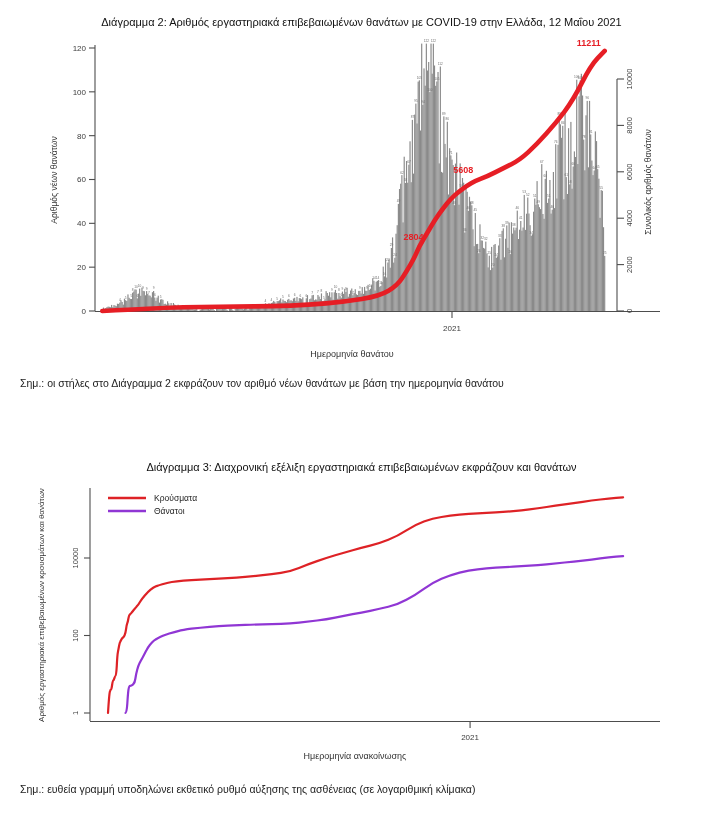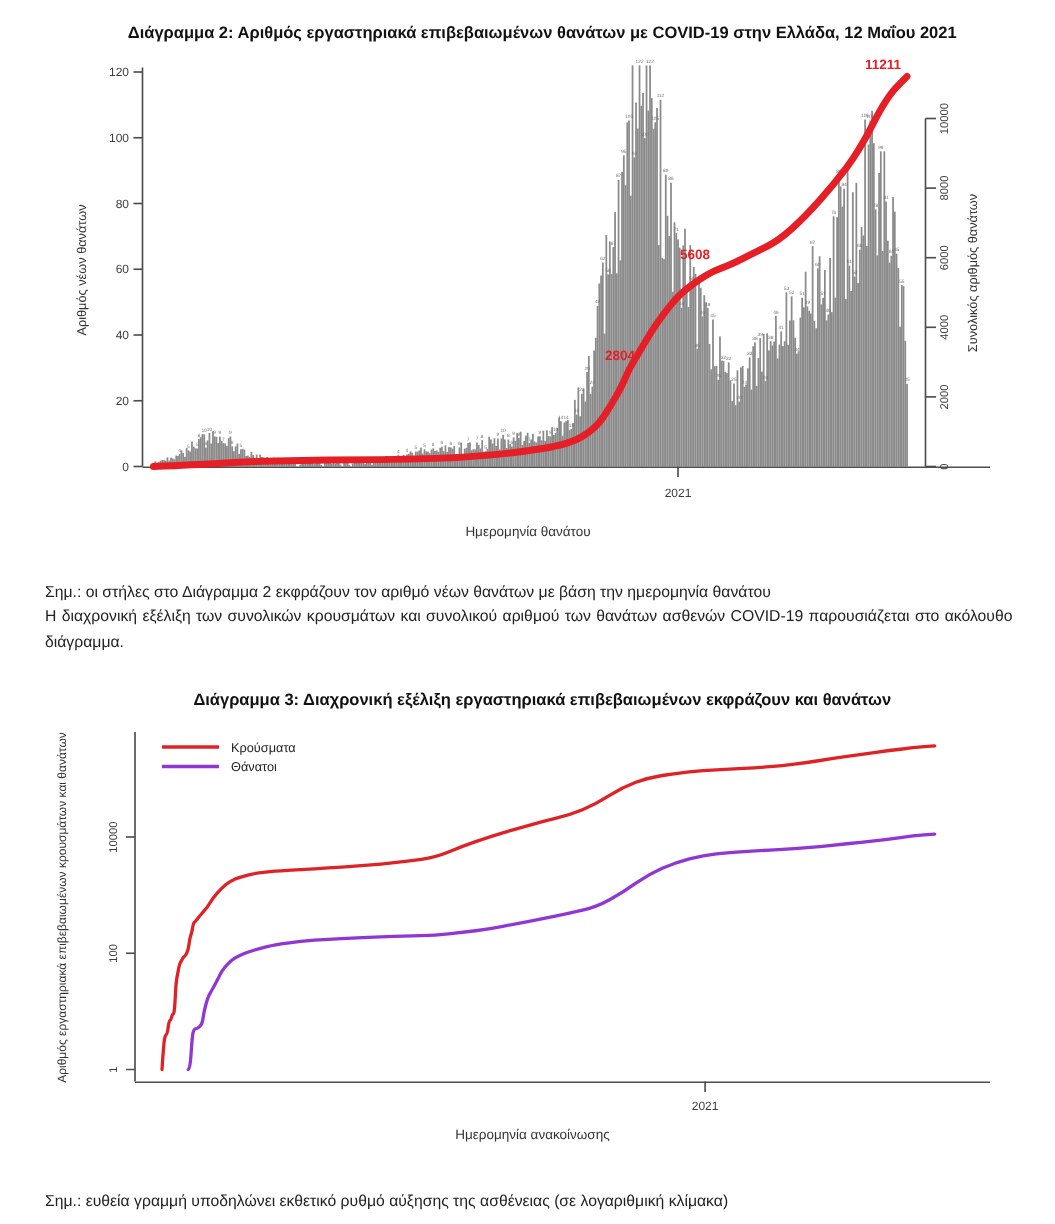--- a/index.html
+++ b/index.html
@@ -1,19 +1,19 @@
 <!DOCTYPE html>
 <html><head>
 <meta charset="utf-8">
 <style>
   html,body{margin:0;padding:0;background:#ffffff;}
   body{font-family:"Liberation Sans", sans-serif; color:#1f1f1f;}
   .page{position:relative;width:703px;height:816px;background:#fff;overflow:hidden;}
-  .fig-title{position:absolute;left:36px;right:16px;text-align:center;font-size:11px;font-weight:bold;color:#111;}
-  .note{position:absolute;left:30px;right:30px;font-size:10.5px;color:#222;margin-top:12px;}
+  .fig-title{position:absolute;left:36px;right:16px;text-align:center;font-size:11px;font-weight:normal;color:#111;}
+  .note{position:absolute;left:20px;right:30px;font-size:10.5px;color:#222;}
   .para{position:absolute;left:30px;width:645px;font-size:10.5px;color:#222;text-align:justify;line-height:1.62;}
   svg text{font-family:"Liberation Sans", sans-serif;}
   .figure{position:absolute;left:0;}
 </style>
 </head>
 <body>
 
 <div class="page">
 
   <div class="fig-title" style="top:16px;">Διάγραμμα 2: Αριθμός εργαστηριακά επιβεβαιωμένων θανάτων με COVID-19 στην Ελλάδα, 12 Μαΐου 2021</div>
@@ -597,21 +597,20 @@
         <g fill="#e61e25" font-size="9" font-weight="bold">
           <text x="413.4" y="239.9" text-anchor="middle">2804</text>
           <text x="473.3" y="172.9" text-anchor="end">5608</text>
           <text x="600.7" y="45.9" text-anchor="end">11211</text>
         </g>
       </svg>
   </div>
 
   <div class="note" style="top:377px;">Σημ.: οι στήλες στο Διάγραμμα 2 εκφράζουν τον αριθμό νέων θανάτων με βάση την ημερομηνία θανάτου</div>
 
-  <div class="para" style="top:403px;">Η διαχρονική εξέλιξη των συνολικών κρουσμάτων και συνολικού αριθμού των θανάτων ασθενών COVID-19 παρουσιάζεται στο ακόλουθο διάγραμμα.</div>
 
   <div class="fig-title" style="top:461px;">Διάγραμμα 3: Διαχρονική εξέλιξη εργαστηριακά επιβεβαιωμένων εκφράζουν και θανάτων</div>
 
   <div class="figure" style="top:455px;">
     <svg id="svg-diagram3" width="703" height="316" viewBox="0 0 703 316">
         <g stroke="#4d4d4d" stroke-width="1.1" fill="none">
           <path d="M90,33 L90,266"></path>
           <path d="M90,266.5 L660,266.5"></path>
           <line x1="84" y1="258" x2="90" y2="258" stroke="#4d4d4d" stroke-width="1.1"></line>
           <line x1="84" y1="180.5" x2="90" y2="180.5" stroke="#4d4d4d" stroke-width="1.1"></line>

